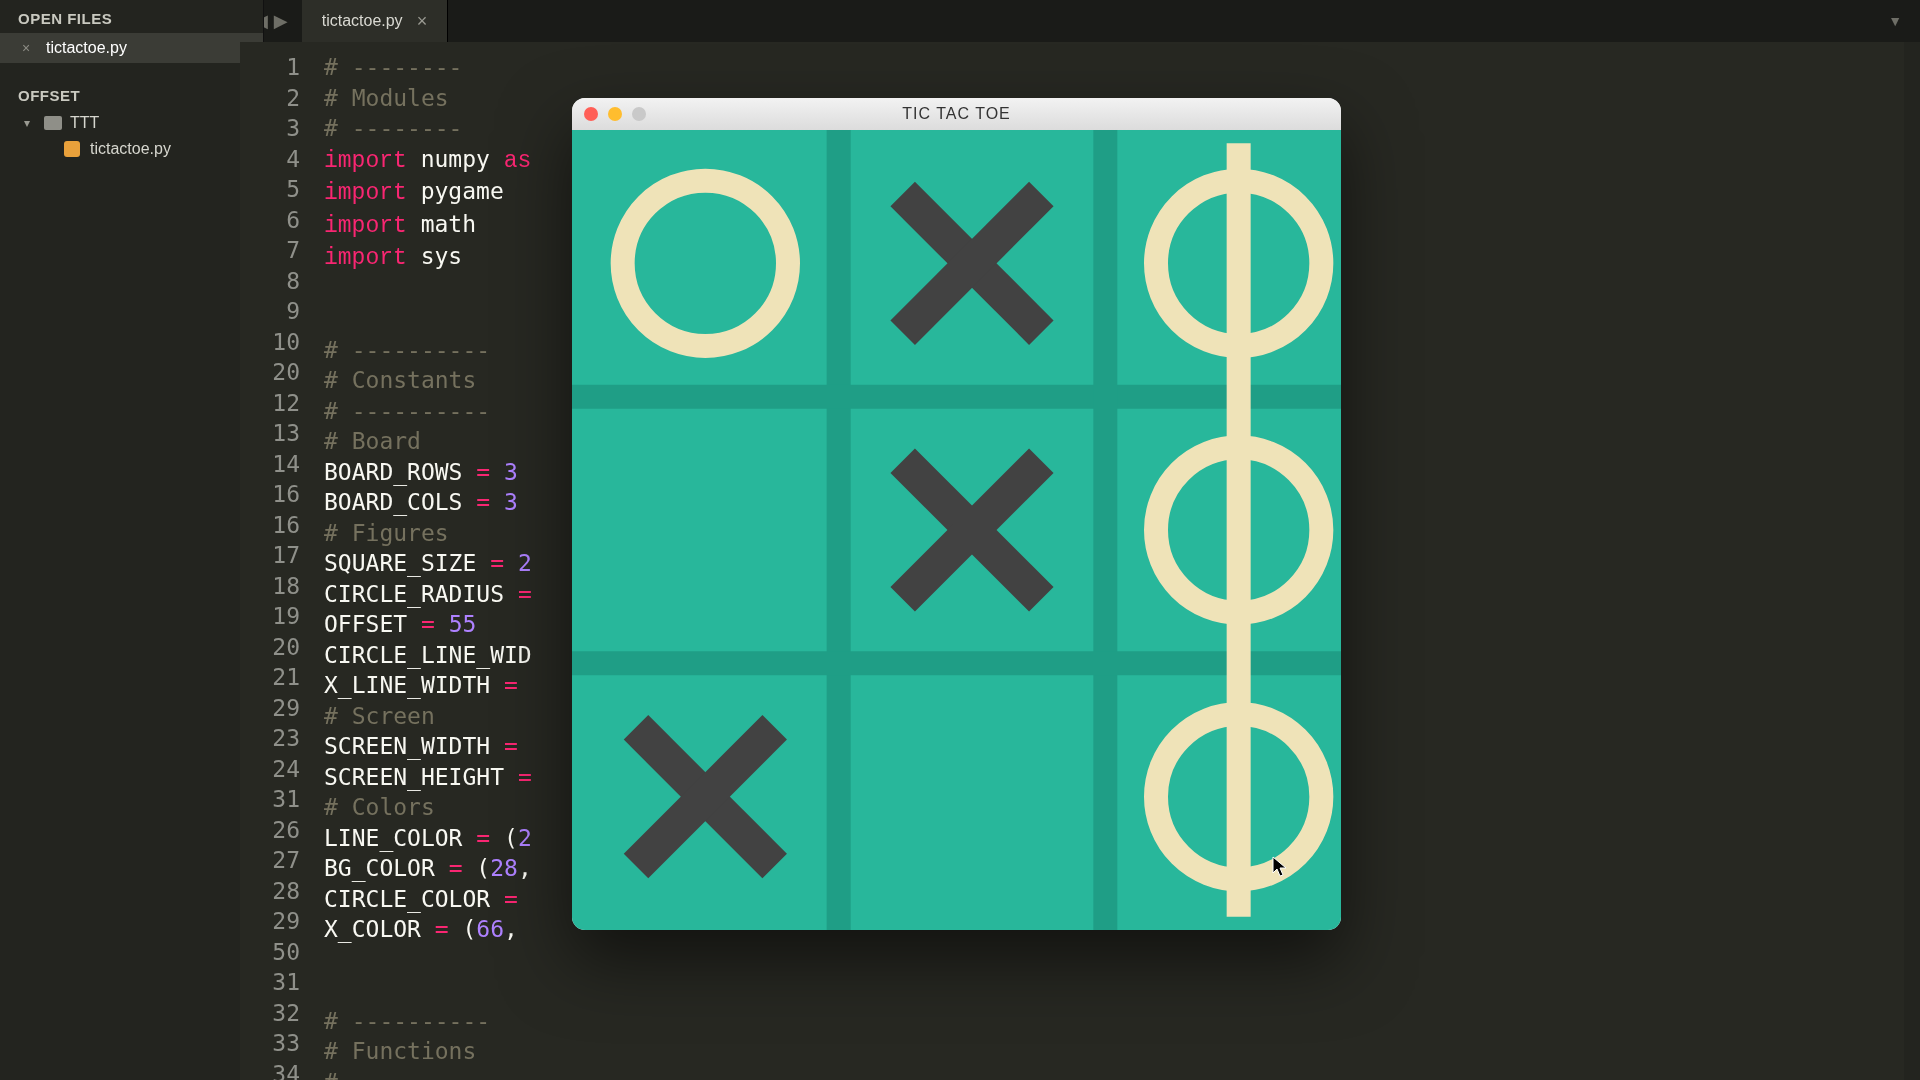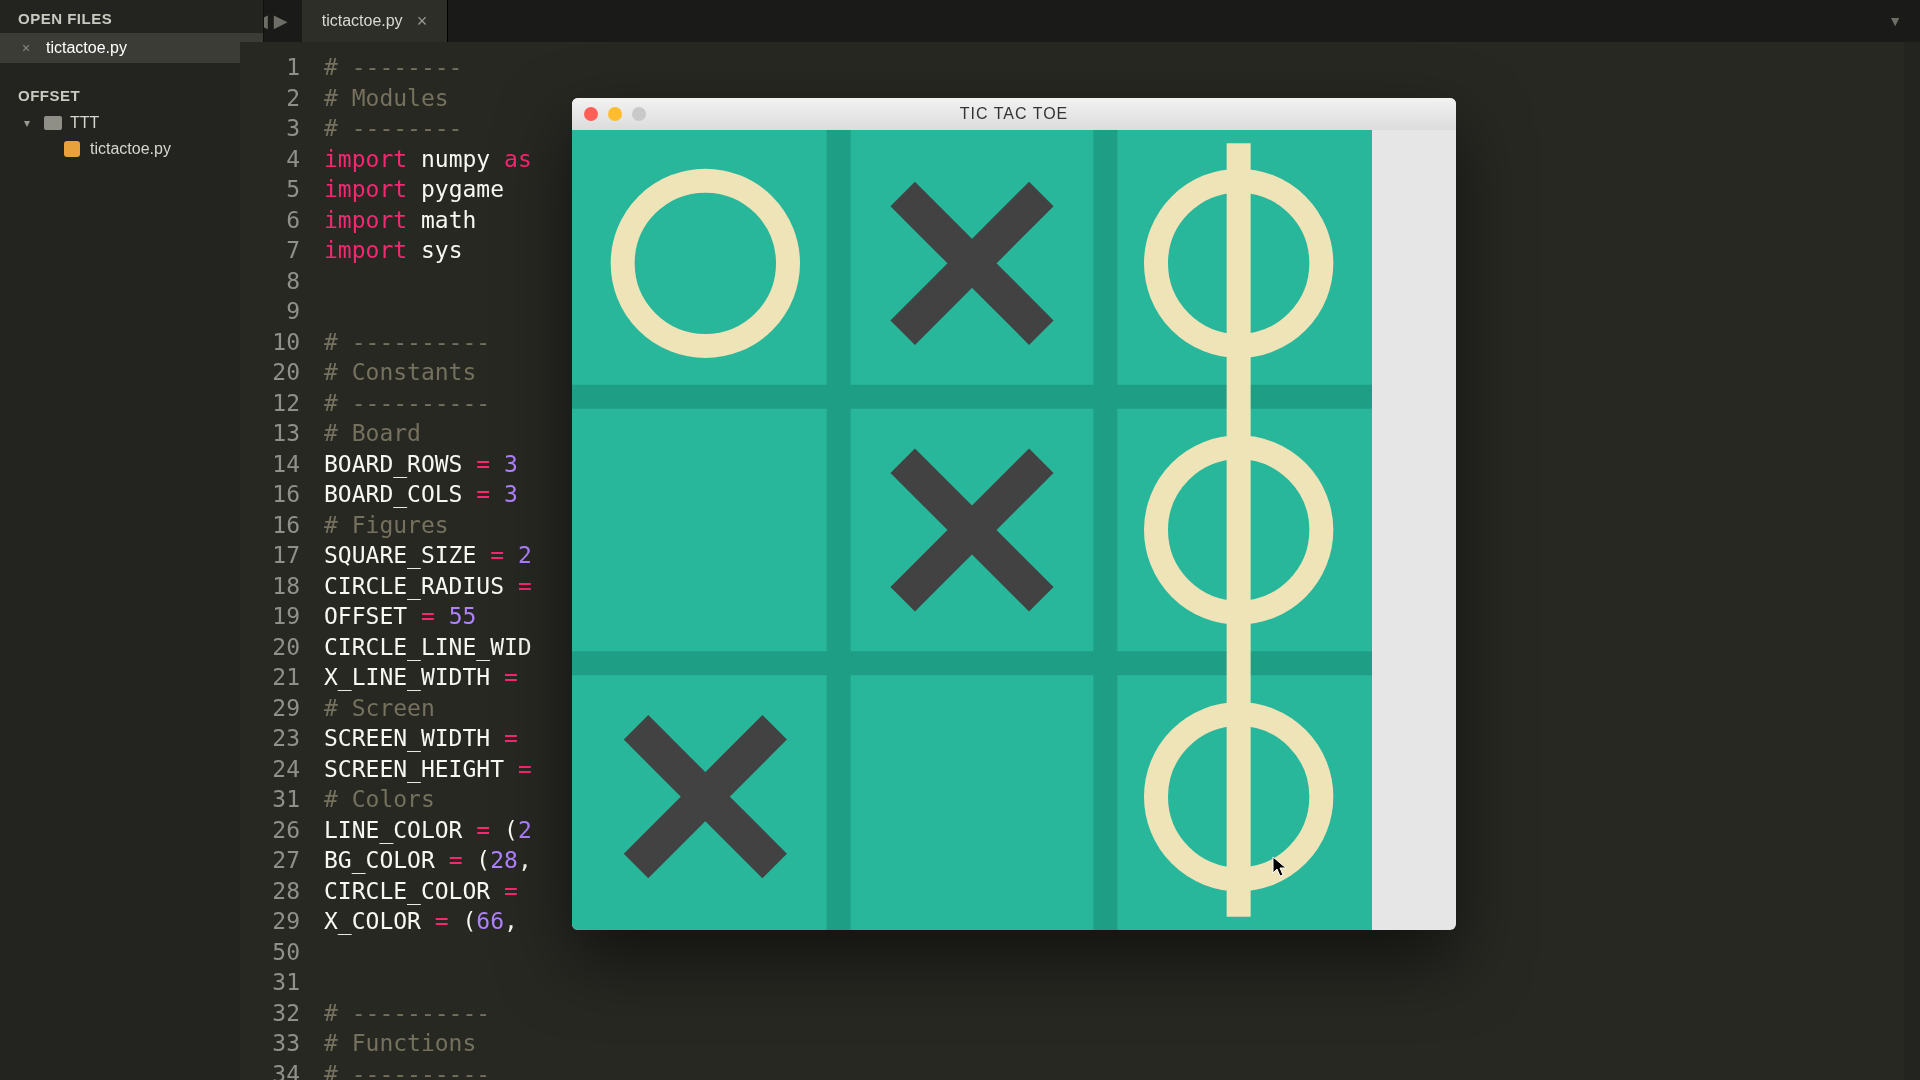--- a/index.html
+++ b/index.html
@@ -136,37 +136,37 @@
     user-select: none;
   }
   .code {
     flex: 1;
     padding: 10px 0 10px 10px;
     color: #f8f8f2;
     white-space: pre;
     overflow: hidden;
   }
   .tok-comment { color: #75715e; }
-  .tok-keyword { color: #f92672; }
+  .tok-keyword { color: #f92672; font-family: Liberation Mono, monospace; }
   .tok-op { color: #f92672; }
   .tok-num { color: #ae81ff; }
   .minimap {
     position: absolute;
     right: 0; top: 42px; bottom: 0;
     width: 16px;
     background: #23241f;
   }
 
   
   .pywin {
     position: absolute;
     left: 572px; top: 98px;
-    width: 884px;
+    width: 769px;
     background: #e6e6e6;
-    border-radius: 6px;
+    border-radius: 13px;
     box-shadow: 0 30px 70px rgba(0,0,0,.55);
     overflow: hidden;
   }
   .pywin-titlebar {
     height: 32px;
     background: linear-gradient(#f2f2f2, #dcdcdc);
     display: flex;
     align-items: center;
     padding: 0 12px;
     position: relative;

